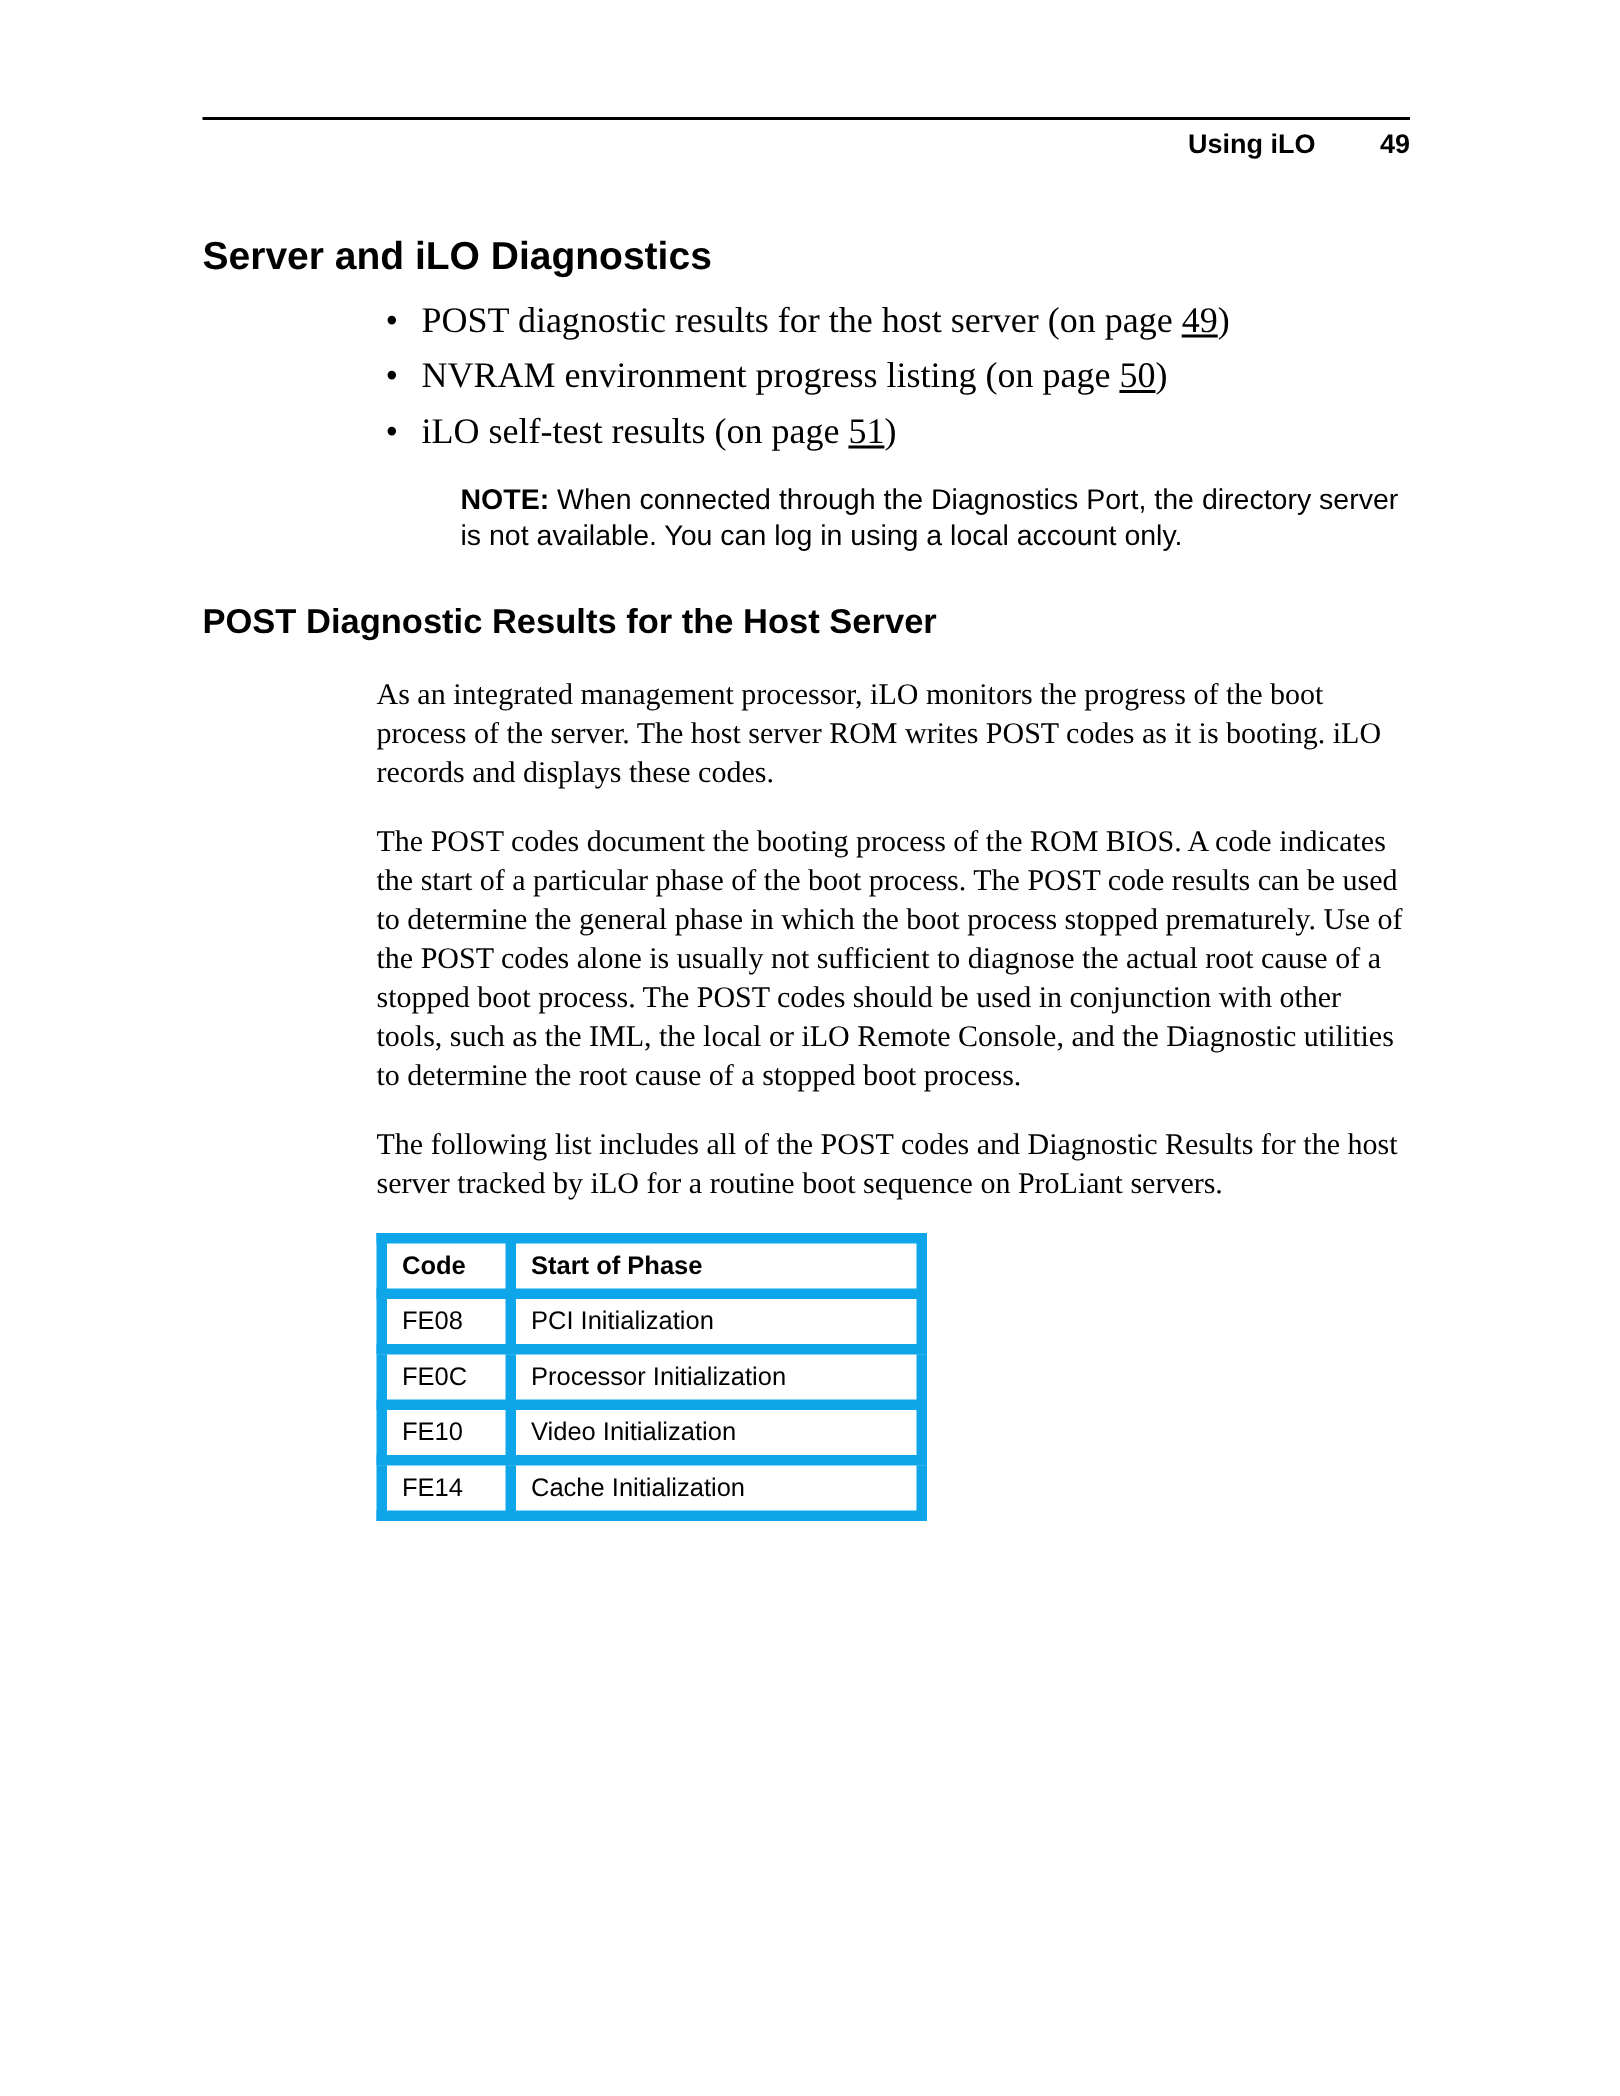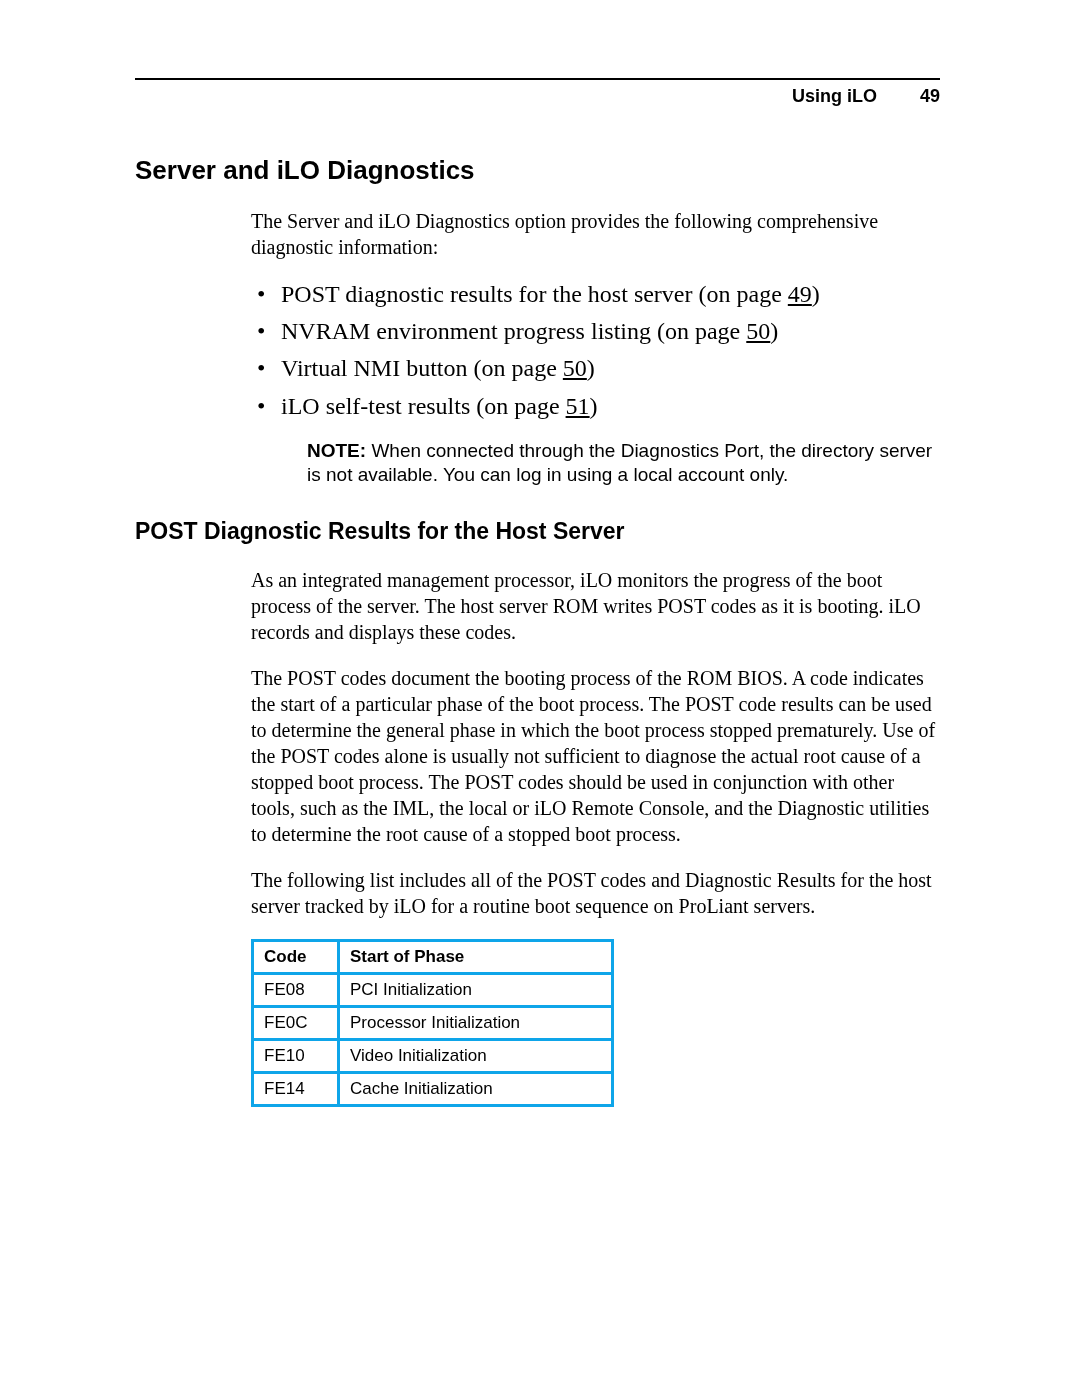--- a/index.html
+++ b/index.html
@@ -28,21 +28,21 @@
       font-size: 18px;
       margin-bottom: 48px;
     }
     .header-text .section-name {
       margin-right: 38px;
     }
     .h1 {
       font-family: Arial, Helvetica, sans-serif;
       font-weight: bold;
       font-size: 26px;
-      margin-bottom: 22px;
+      margin-bottom: 10px;
     }
     .content {
       padding-left: 116px;
     }
     .body-text {
       font-size: 20px;
       line-height: 1.3;
       margin-bottom: 16px;
     }
     ul.bullets {
@@ -86,21 +86,21 @@
       margin-bottom: 20px;
     }
     table.post-table {
       border-collapse: collapse;
       font-family: Arial, Helvetica, sans-serif;
       font-size: 17px;
       margin-top: 10px;
     }
     table.post-table th,
     table.post-table td {
-      border: 3px solid #0ea5e9;
+      border: 7px solid #0ea5e9;
       padding: 5px 10px;
       text-align: left;
       vertical-align: top;
     }
     table.post-table th {
       font-weight: bold;
     }
     table.post-table th.col-code,
     table.post-table td.col-code {
       width: 86px;
@@ -118,26 +118,24 @@
   <div class="header-line"></div>
   <div class="header-text">
     <span class="section-name">Using iLO</span>
     <span>49</span>
   </div>
 
   <div class="h1">Server and iLO Diagnostics</div>
 
   <div class="content">
 
-    <div class="body-text">The Server and iLO Diagnostics option provides the following comprehensive diagnostic information:</div>
 
     <ul class="bullets">
       <li><span>POST diagnostic results for the host server (on page </span><span class="page-link">49</span><span>)</span></li>
       <li><span>NVRAM environment progress listing (on page </span><span class="page-link">50</span><span>)</span></li>
-      <li><span>Virtual NMI button (on page </span><span class="page-link">50</span><span>)</span></li>
       <li><span>iLO self-test results (on page </span><span class="page-link">51</span><span>)</span></li>
     </ul>
 
     <div class="note-block">
       <span class="note-label">NOTE:</span><span>  When connected through the Diagnostics Port, the directory server is not available. You can log in using a local account only.</span>
     </div>
 
     <div class="h2">POST Diagnostic Results for the Host Server</div>
 
     <div class="para">As an integrated management processor, iLO monitors the progress of the boot process of the server. The host server ROM writes POST codes as it is booting. iLO records and displays these codes.</div>

